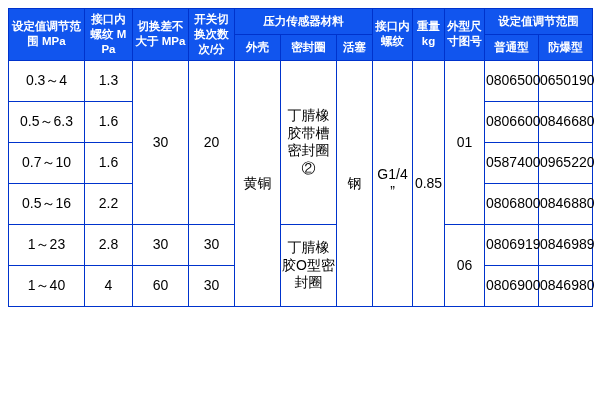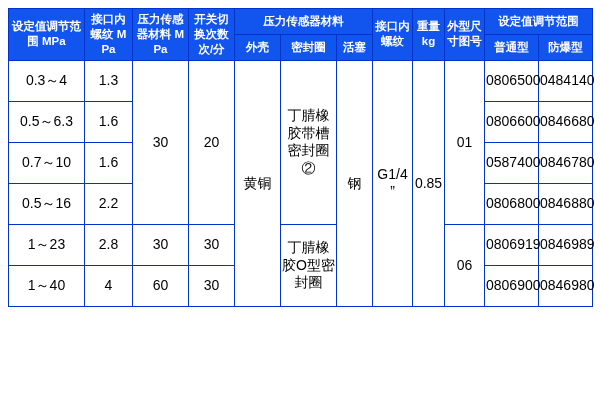--- a/index.html
+++ b/index.html
@@ -71,21 +71,21 @@
     <tr>
       <th rowspan="2">
           <span class="hdr-wrap">设定值调节范围
 MPa</span>
         </th>
       <th rowspan="2">
           <span class="hdr-wrap">接口内螺纹
 MPa</span>
         </th>
       <th rowspan="2">
-          <span class="hdr-wrap">压力传感器材料
+          <span class="hdr-wrap">切换差不大于
 MPa</span>
         </th>
       <th rowspan="2">
           <span class="hdr-wrap">开关切换次数
 次/分</span>
         </th>
       <th colspan="3">
           <span class="hdr-wrap">压力传感器材料</span>
         </th>
       <th rowspan="2">
@@ -126,33 +126,33 @@
       <td class="body-cell">1.3</td>
       <td class="body-cell" rowspan="4">30</td>
       <td class="body-cell" rowspan="4">20</td>
       <td class="body-cell" rowspan="6">黄铜</td>
       <td class="body-cell" rowspan="4">丁腈橡胶带槽密封圈②</td>
       <td class="body-cell" rowspan="6">钢</td>
       <td class="body-cell" rowspan="6">G1/4 ”</td>
       <td class="body-cell" rowspan="6">0.85</td>
       <td class="body-cell" rowspan="4">01</td>
       <td class="body-cell catalog-cell">0806500</td>
-      <td class="body-cell catalog-cell">0484140</td>
+      <td class="body-cell catalog-cell">0650190</td>
     </tr>
     <tr>
       <td class="body-cell">0.5～6.3</td>
       <td class="body-cell">1.6</td>
       <td class="body-cell catalog-cell">0806600</td>
       <td class="body-cell catalog-cell">0846680</td>
     </tr>
     <tr>
       <td class="body-cell">0.7～10</td>
       <td class="body-cell">1.6</td>
       <td class="body-cell catalog-cell">0587400</td>
-      <td class="body-cell catalog-cell">0846780</td>
+      <td class="body-cell catalog-cell">0965220</td>
     </tr>
     <tr>
       <td class="body-cell">0.5～16</td>
       <td class="body-cell">2.2</td>
       <td class="body-cell catalog-cell">0806800</td>
       <td class="body-cell catalog-cell">0846880</td>
     </tr>
     <tr>
       <td class="body-cell">1～23</td>
       <td class="body-cell">2.8</td>

